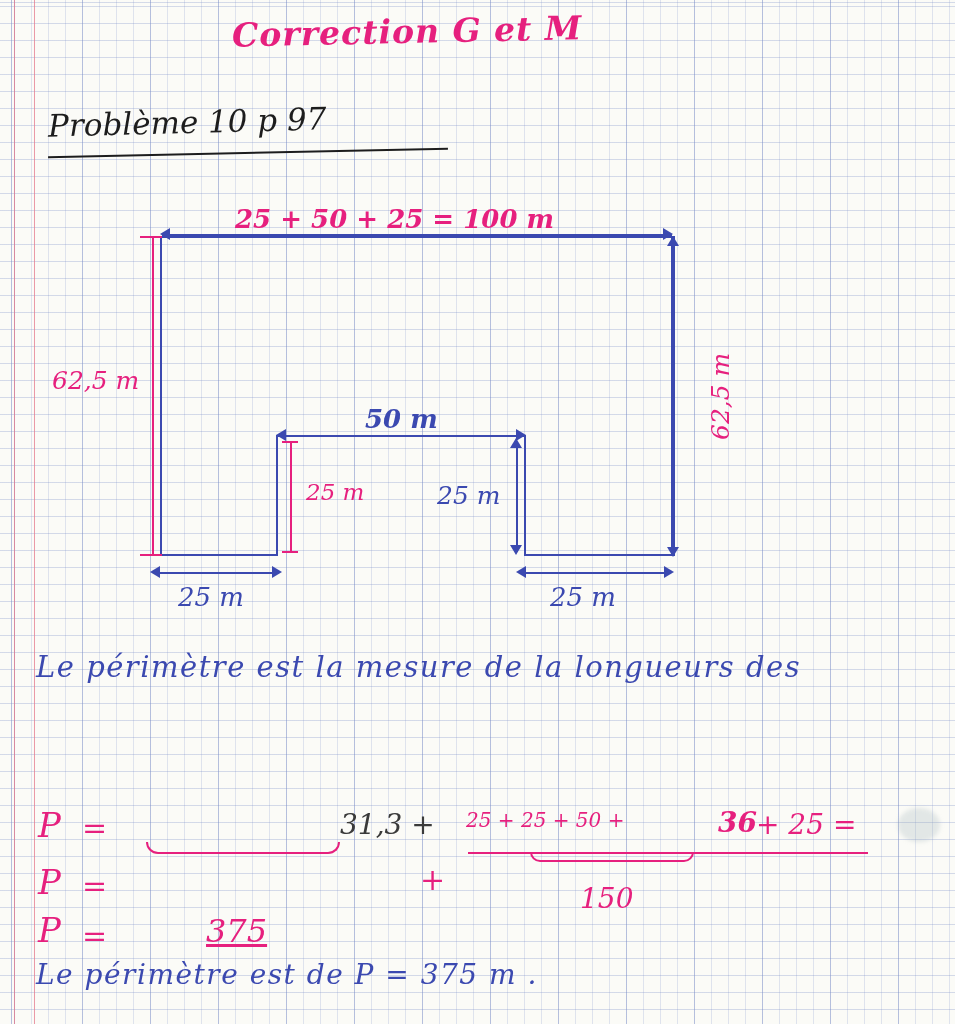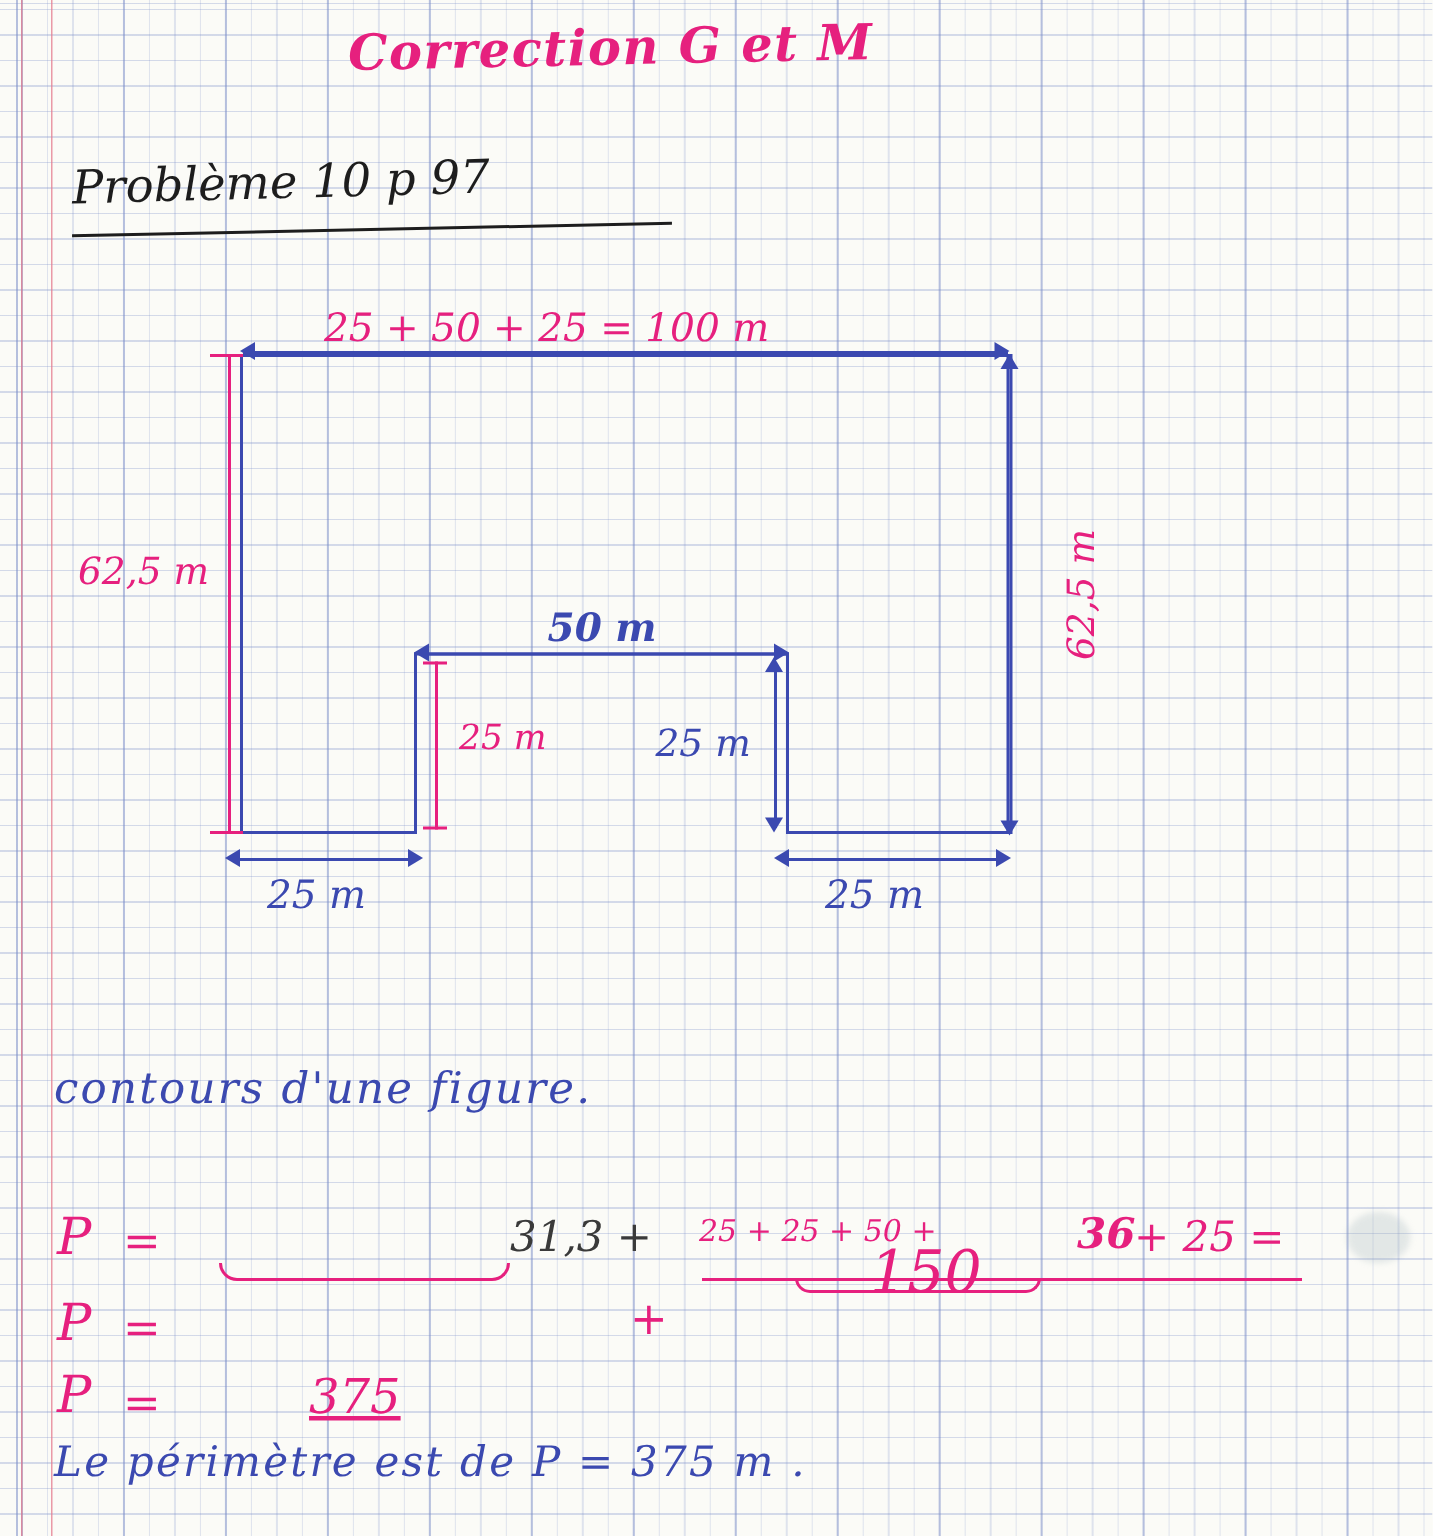--- a/index.html
+++ b/index.html
@@ -204,21 +204,21 @@
 
     <div class="seg v" style="left:524px; top:245px; height:121px;"></div>
 
     <div class="seg h" style="left:524px; top:364px; width:149px;"></div>
 
     <div class="seg v" style="left:671px; top:46px; height:320px;"></div>
 
     <div class="pseg h" style="left:162px; top:44px; width:510px; background:#3b49b0;"></div>
     <div class="arrowhead" style="left:160px; top:38px; border-top:6px solid transparent; border-bottom:6px solid transparent; border-right:10px solid #3b49b0;"></div>
     <div class="arrowhead" style="left:663px; top:38px; border-top:6px solid transparent; border-bottom:6px solid transparent; border-left:10px solid #3b49b0;"></div>
-    <div class="label pink" style="left:216px; top:14px; font-size:26px;">25 + 50 + 25 = 100 m</div>
+    <div class="label pink" style="left:235px; top:14px; font-size:26px;font-weight:bold;">25 + 50 + 25 = 100 m</div>
 
     <div class="pseg v" style="left:152px; top:46px; height:320px;"></div>
     <div class="pseg h" style="left:140px; top:46px; width:22px;"></div>
     <div class="pseg h" style="left:140px; top:364px; width:22px;"></div>
     <div class="label pink" style="left:52px; top:176px; font-size:25px;">62,5 m</div>
 
     <div class="seg v" style="left:673px; top:46px; height:320px;"></div>
     <div class="arrowhead" style="left:667px; top:46px; border-left:6px solid transparent; border-right:6px solid transparent; border-bottom:10px solid #3b49b0;"></div>
     <div class="arrowhead" style="left:667px; top:357px; border-left:6px solid transparent; border-right:6px solid transparent; border-top:10px solid #3b49b0;"></div>
     <div class="label pink vert-label" style="left:706px; top:250px; font-size:25px;">62,5 m</div>
@@ -242,38 +242,38 @@
     <div class="arrowhead" style="left:150px; top:376px; border-top:6px solid transparent; border-bottom:6px solid transparent; border-right:10px solid #3b49b0;"></div>
     <div class="arrowhead" style="left:272px; top:376px; border-top:6px solid transparent; border-bottom:6px solid transparent; border-left:10px solid #3b49b0;"></div>
     <div class="label blue" style="left:178px; top:392px; font-size:26px;">25 m</div>
 
     <div class="seg h" style="left:522px; top:382px; width:148px;"></div>
     <div class="arrowhead" style="left:516px; top:376px; border-top:6px solid transparent; border-bottom:6px solid transparent; border-right:10px solid #3b49b0;"></div>
     <div class="arrowhead" style="left:664px; top:376px; border-top:6px solid transparent; border-bottom:6px solid transparent; border-left:10px solid #3b49b0;"></div>
     <div class="label blue" style="left:550px; top:392px; font-size:26px;">25 m</div>
   </div>
 
-  <div class="bodyline" style="left:36px; top:708px;">contours d'une figure.</div>
+  <div class="bodyline" style="left:36px; top:650px;">Le périmètre est la mesure de la longueurs des</div>
 
   <div class="calc pink" style="left:38px; top:805px; font-size:34px;">P</div>
   <div class="calc pink" style="left:82px; top:810px; font-size:30px;">=</div>
   <div class="calc dark" style="left:340px; top:808px; font-size:28px;">31,3 +</div>
   <div class="calc pink" style="left:466px; top:808px; font-size:20px;">25 + 25 + 50 +</div>
   <div class="calc pink" style="left:718px; top:806px; font-size:28px; font-weight:bold;">36</div>
   <div class="calc pink" style="left:756px; top:808px; font-size:28px;">+ 25 =</div>
   <div class="smudge" style="left:898px; top:808px; width:42px; height:34px;"></div>
 
   <div class="brace" style="left:146px; top:842px; width:190px;"></div>
   <div class="underline-pink" style="left:468px; top:852px; width:400px;"></div>
   <div class="brace" style="left:530px; top:852px; width:160px; border-color:#e6207e; height:8px;"></div>
 
   <div class="calc pink" style="left:38px; top:862px; font-size:34px;">P</div>
   <div class="calc pink" style="left:82px; top:868px; font-size:30px;">=</div>
   <div class="calc pink" style="left:420px; top:862px; font-size:30px;">+</div>
-  <div class="calc pink" style="left:580px; top:826px; font-size:39px;">150</div>
+  <div class="calc pink" style="left:580px; top:882px; font-size:28px;">150</div>
 
   <div class="calc pink" style="left:38px; top:910px; font-size:34px;">P</div>
   <div class="calc pink" style="left:82px; top:918px; font-size:30px;">=</div>
   <div class="calc pink" style="left:206px; top:912px; font-size:32px;text-decoration:underline;">375</div>
 
   <div class="bodyline" style="left:36px; top:958px; font-size:28px;">Le périmètre est de P = 375 m .</div>
 
 </div>
 
 </body></html>

